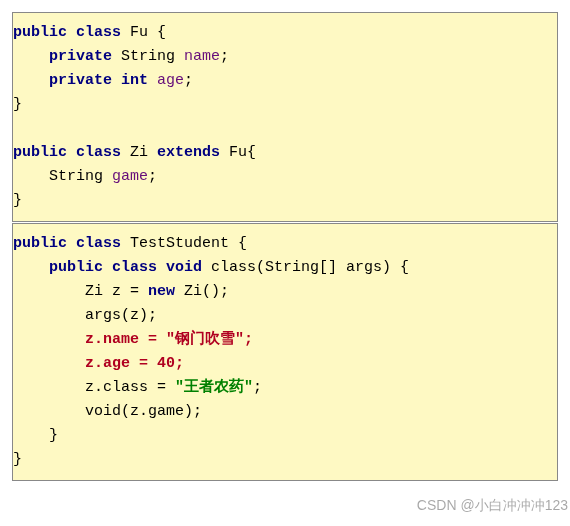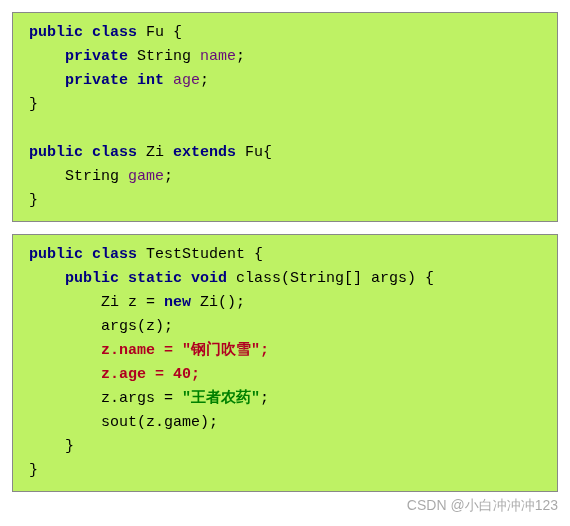--- a/index.html
+++ b/index.html
@@ -6,58 +6,58 @@
     margin: 0;
     padding: 12px;
     background: #ffffff;
     font-family: Consolas, "Courier New", monospace;
     font-size: 15px;
     line-height: 1.6;
     width: 570px;
     box-sizing: border-box;
   }
   .code-box {
-    background: #bef264;
+    background: #fef9c3;
     border: 1px solid #888;
-    padding: 8px 16px;
-    margin-bottom: 12px;
+    padding: 8px 0;
+    margin-bottom: 1px;
     white-space: pre;
     overflow: hidden;
   }
   .kw { color: #000080; font-weight: bold; }
   .type { color: #000000; }
   .ident { color: #660e7a; }
   .err { color: #b00020; font-weight: bold; }
   .str { color: #008000; font-weight: bold; }
   .watermark {
     position: fixed;
-    right: 12px;
+    right: 2px;
     bottom: 10px;
     color: rgba(0,0,0,0.35);
     font-family: Arial, sans-serif;
     font-size: 14px;
     pointer-events: none;
   }
 </style>
 </head>
 <body>
 
 <div class="code-box"><span class="kw">public class</span> <span>Fu {</span>
     <span class="kw">private</span> <span class="type">String</span> <span class="ident">name</span><span>;</span>
     <span class="kw">private int</span> <span class="ident">age</span><span>;</span>
 <span>}</span>
 
 <span class="kw">public class</span> <span>Zi</span> <span class="kw">extends</span> <span>Fu{</span>
     <span class="type">String</span> <span class="ident">game</span><span>;</span>
 <span>}</span></div>
 
 <div class="code-box"><span class="kw">public class</span> <span>TestStudent {</span>
-    <span class="kw">public static void</span> <span>class(String[] args) {</span>
+    <span class="kw">public class void</span> <span>class(String[] args) {</span>
         <span>Zi z = </span><span class="kw">new</span><span> Zi();</span>
         <span>args(z);</span>
         <span class="err">z.name = "钢门吹雪";</span>
         <span class="err">z.age = 40;</span>
-        <span>z.args = </span><span class="str">"王者农药"</span><span>;</span>
-        <span>sout(z.game);</span>
+        <span>z.class = </span><span class="str">"王者农药"</span><span>;</span>
+        <span>void(z.game);</span>
     <span>}</span>
 <span>}</span></div>
 
 <div class="watermark">CSDN @小白冲冲冲123</div>
 
 </body></html>

